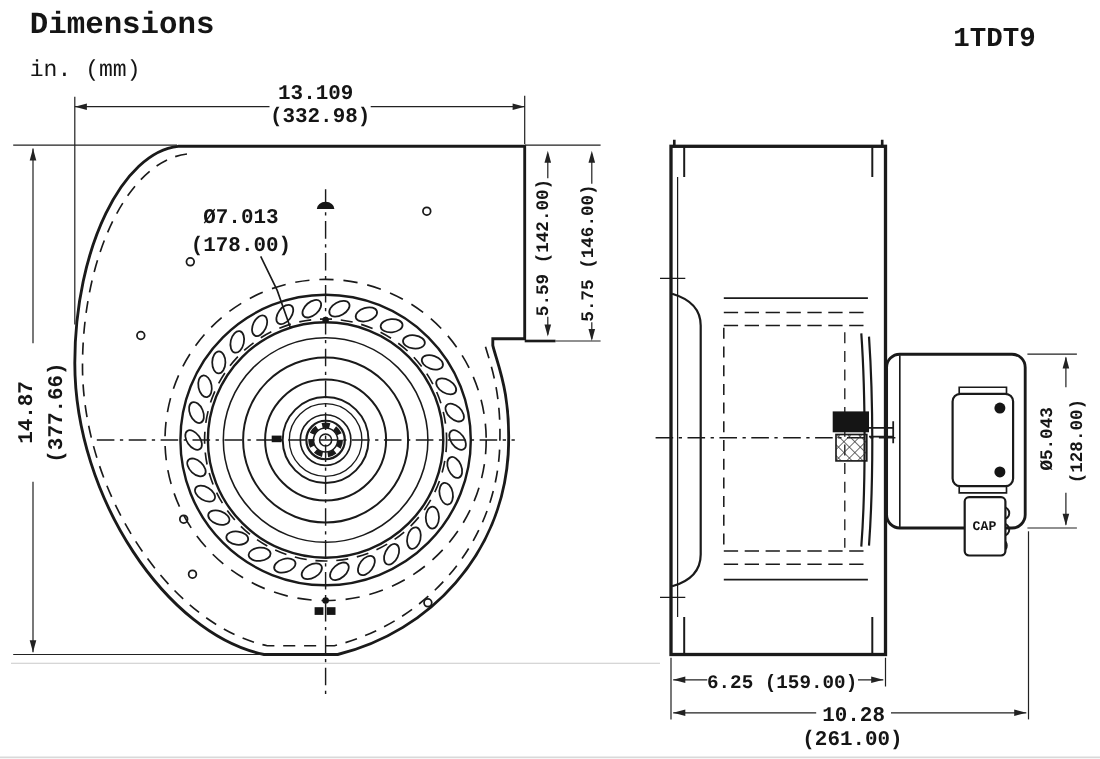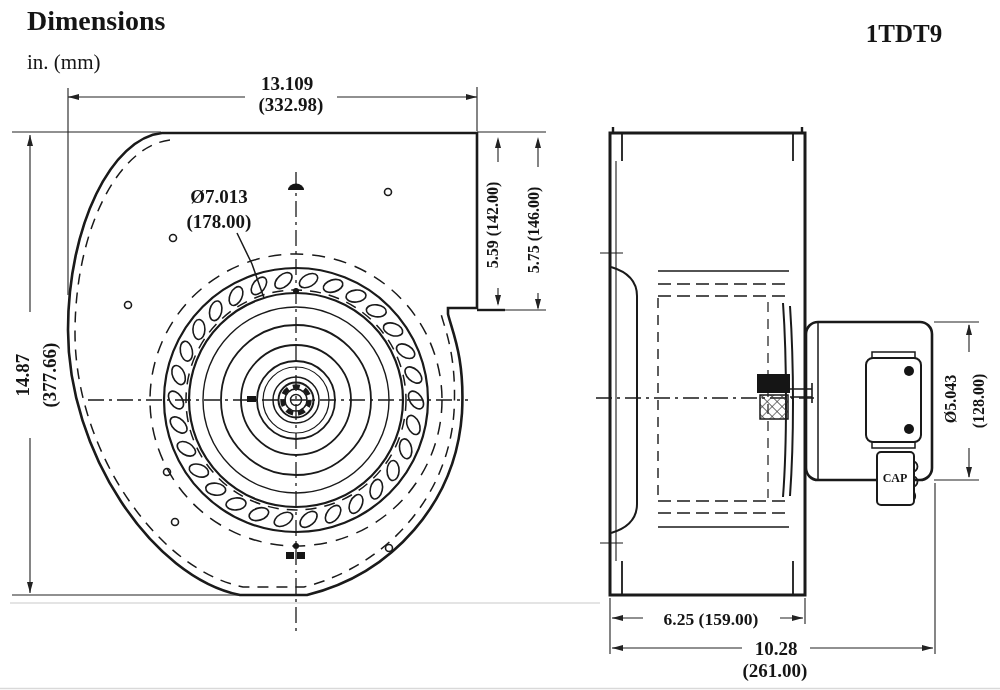--- a/index.html
+++ b/index.html
@@ -1,17 +1,17 @@
 <!DOCTYPE html>
 <html><head>
 <meta charset="utf-8">
 <style>
   html,body{margin:0;padding:0;background:#ffffff;}
   .page{position:relative;width:1000px;height:690px;background:#fff;overflow:hidden;
-        font-family:Liberation Serif, serif;}
+        font-family:Liberation Mono, monospace;}
   svg{display:block}
   text{fill:#151515;}
   .t-title{font-size:28px;font-weight:bold;}
   .t-units{font-size:21px;font-weight:normal;}
   .t-model{font-size:25px;font-weight:bold;}
   .t-dim{font-size:19px;font-weight:bold;}
   .t-dim-m{font-size:17.5px;font-weight:bold;}
   .t-dim-s{font-size:16px;font-weight:bold;}
   .t-cap{font-size:12px;font-weight:bold;}
   .anch{text-anchor:middle;}

